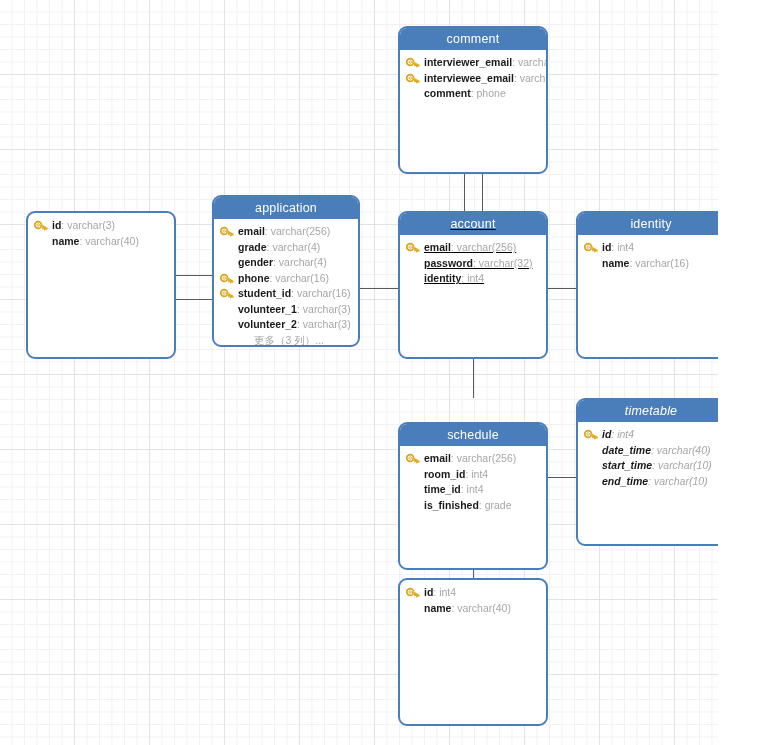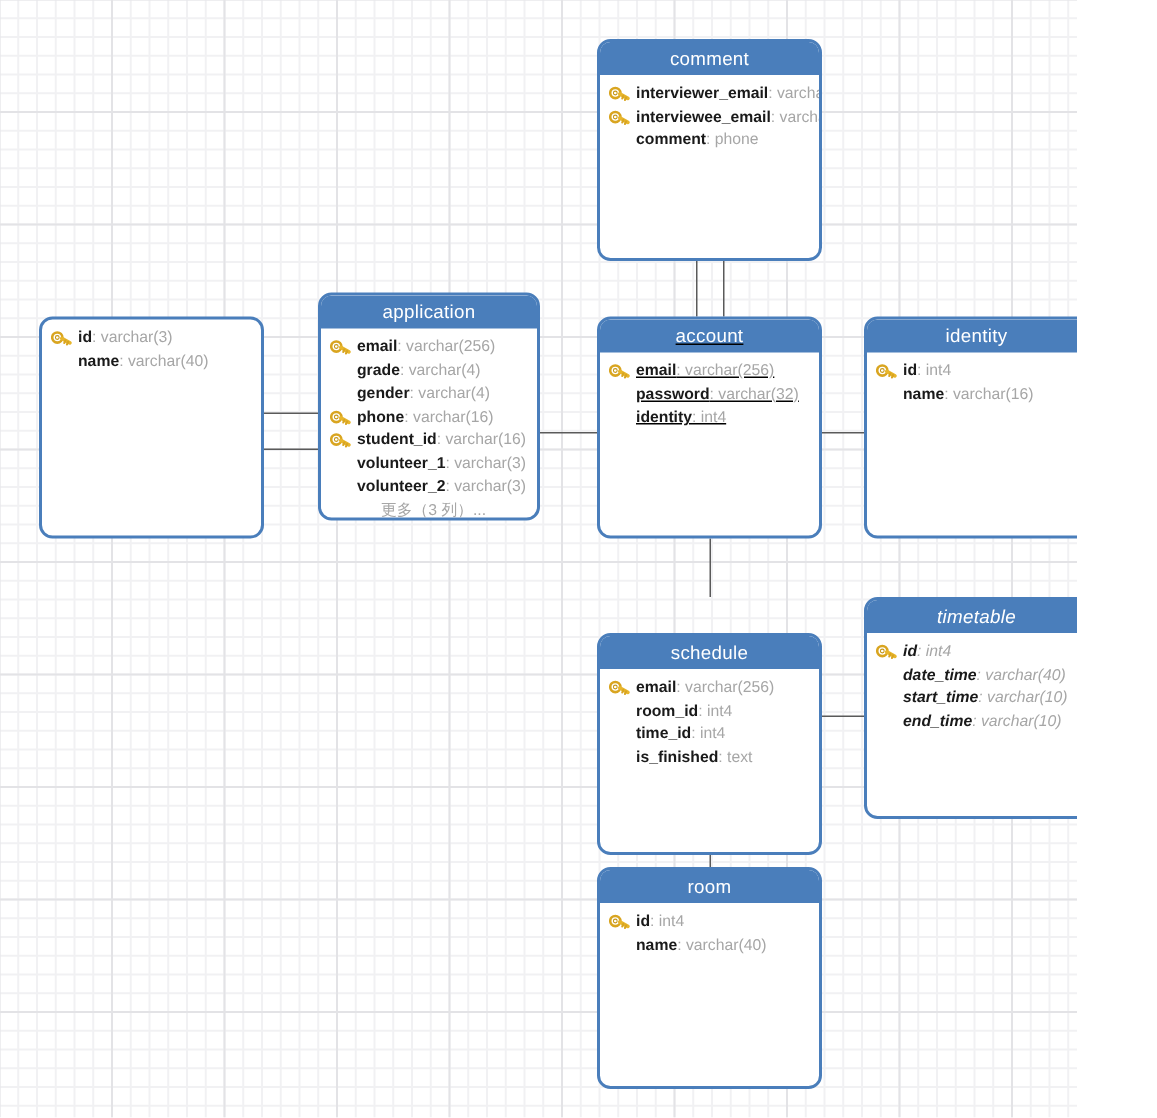--- a/index.html
+++ b/index.html
@@ -202,40 +202,39 @@
       <div class="entity-body">
         <div class="field"><span class="key-icon"><svg width="14" height="12" viewBox="0 0 14 12" xmlns="http://www.w3.org/2000/svg">
               <circle cx="4.2" cy="5" r="3.4" fill="none" stroke="#d9a520" stroke-width="1.7"></circle>
               <circle cx="4.2" cy="5" r="1.25" fill="#ffffff" stroke="#c59512" stroke-width="0.7"></circle>
               <path d="M7.2 5.6 L12.6 8.6" stroke="#e8b62c" stroke-width="2.4" stroke-linecap="round"></path>
               <path d="M9.6 7.0 L8.9 8.6" stroke="#d9a520" stroke-width="1.5" stroke-linecap="round"></path>
               <path d="M11.4 8.0 L10.7 9.6" stroke="#d9a520" stroke-width="1.5" stroke-linecap="round"></path>
             </svg></span><span class="fname">email</span><span class="ftype">: varchar(256)</span></div>
         <div class="field"><span class="fname">room_id</span><span class="ftype">: int4</span></div>
         <div class="field"><span class="fname">time_id</span><span class="ftype">: int4</span></div>
-        <div class="field"><span class="fname">is_finished</span><span class="ftype">: text</span></div>
+        <div class="field"><span class="fname">is_finished</span><span class="ftype">: grade</span></div>
       </div>
     </div>
     <div class="entity" style="left: 576px; top: 398px; width: 150px; height: 148px; font-style: italic;">
       <div class="entity-header">timetable</div>
       <div class="entity-body">
         <div class="field"><span class="key-icon"><svg width="14" height="12" viewBox="0 0 14 12" xmlns="http://www.w3.org/2000/svg">
               <circle cx="4.2" cy="5" r="3.4" fill="none" stroke="#d9a520" stroke-width="1.7"></circle>
               <circle cx="4.2" cy="5" r="1.25" fill="#ffffff" stroke="#c59512" stroke-width="0.7"></circle>
               <path d="M7.2 5.6 L12.6 8.6" stroke="#e8b62c" stroke-width="2.4" stroke-linecap="round"></path>
               <path d="M9.6 7.0 L8.9 8.6" stroke="#d9a520" stroke-width="1.5" stroke-linecap="round"></path>
               <path d="M11.4 8.0 L10.7 9.6" stroke="#d9a520" stroke-width="1.5" stroke-linecap="round"></path>
             </svg></span><span class="fname">id</span><span class="ftype">: int4</span></div>
         <div class="field"><span class="fname">date_time</span><span class="ftype">: varchar(40)</span></div>
         <div class="field"><span class="fname">start_time</span><span class="ftype">: varchar(10)</span></div>
         <div class="field"><span class="fname">end_time</span><span class="ftype">: varchar(10)</span></div>
       </div>
     </div>
     <div class="entity" style="left: 398px; top: 578px; width: 150px; height: 148px;">
-      <div class="entity-header">room</div>
       <div class="entity-body">
         <div class="field"><span class="key-icon"><svg width="14" height="12" viewBox="0 0 14 12" xmlns="http://www.w3.org/2000/svg">
               <circle cx="4.2" cy="5" r="3.4" fill="none" stroke="#d9a520" stroke-width="1.7"></circle>
               <circle cx="4.2" cy="5" r="1.25" fill="#ffffff" stroke="#c59512" stroke-width="0.7"></circle>
               <path d="M7.2 5.6 L12.6 8.6" stroke="#e8b62c" stroke-width="2.4" stroke-linecap="round"></path>
               <path d="M9.6 7.0 L8.9 8.6" stroke="#d9a520" stroke-width="1.5" stroke-linecap="round"></path>
               <path d="M11.4 8.0 L10.7 9.6" stroke="#d9a520" stroke-width="1.5" stroke-linecap="round"></path>
             </svg></span><span class="fname">id</span><span class="ftype">: int4</span></div>
         <div class="field"><span class="fname">name</span><span class="ftype">: varchar(40)</span></div>
       </div>

